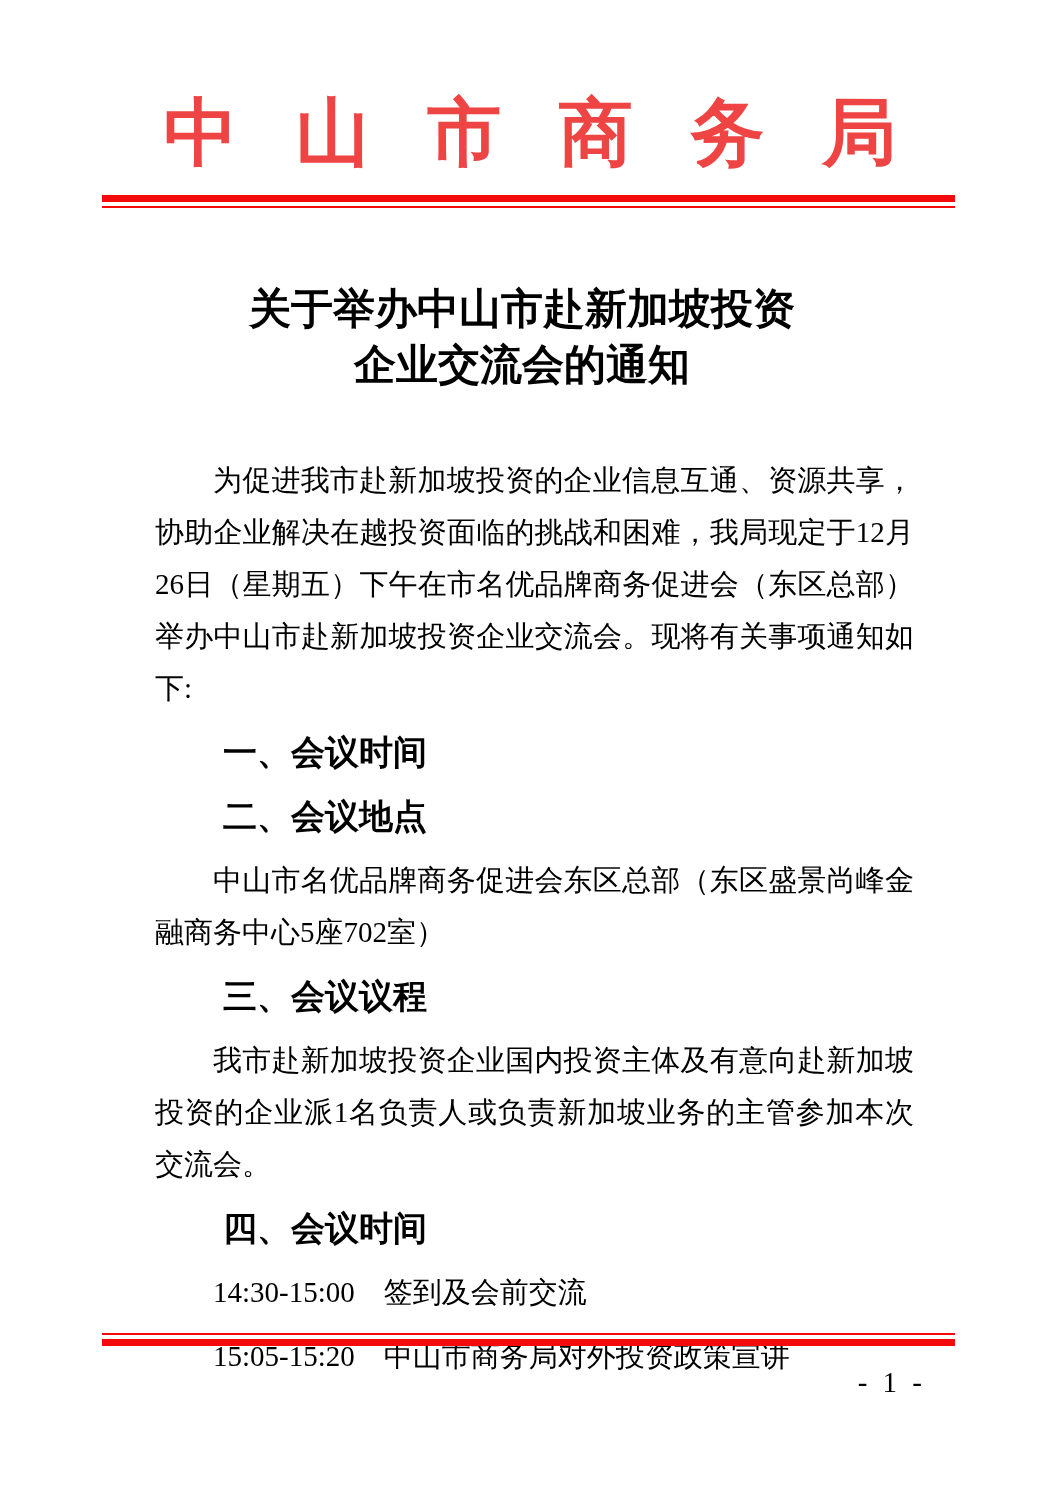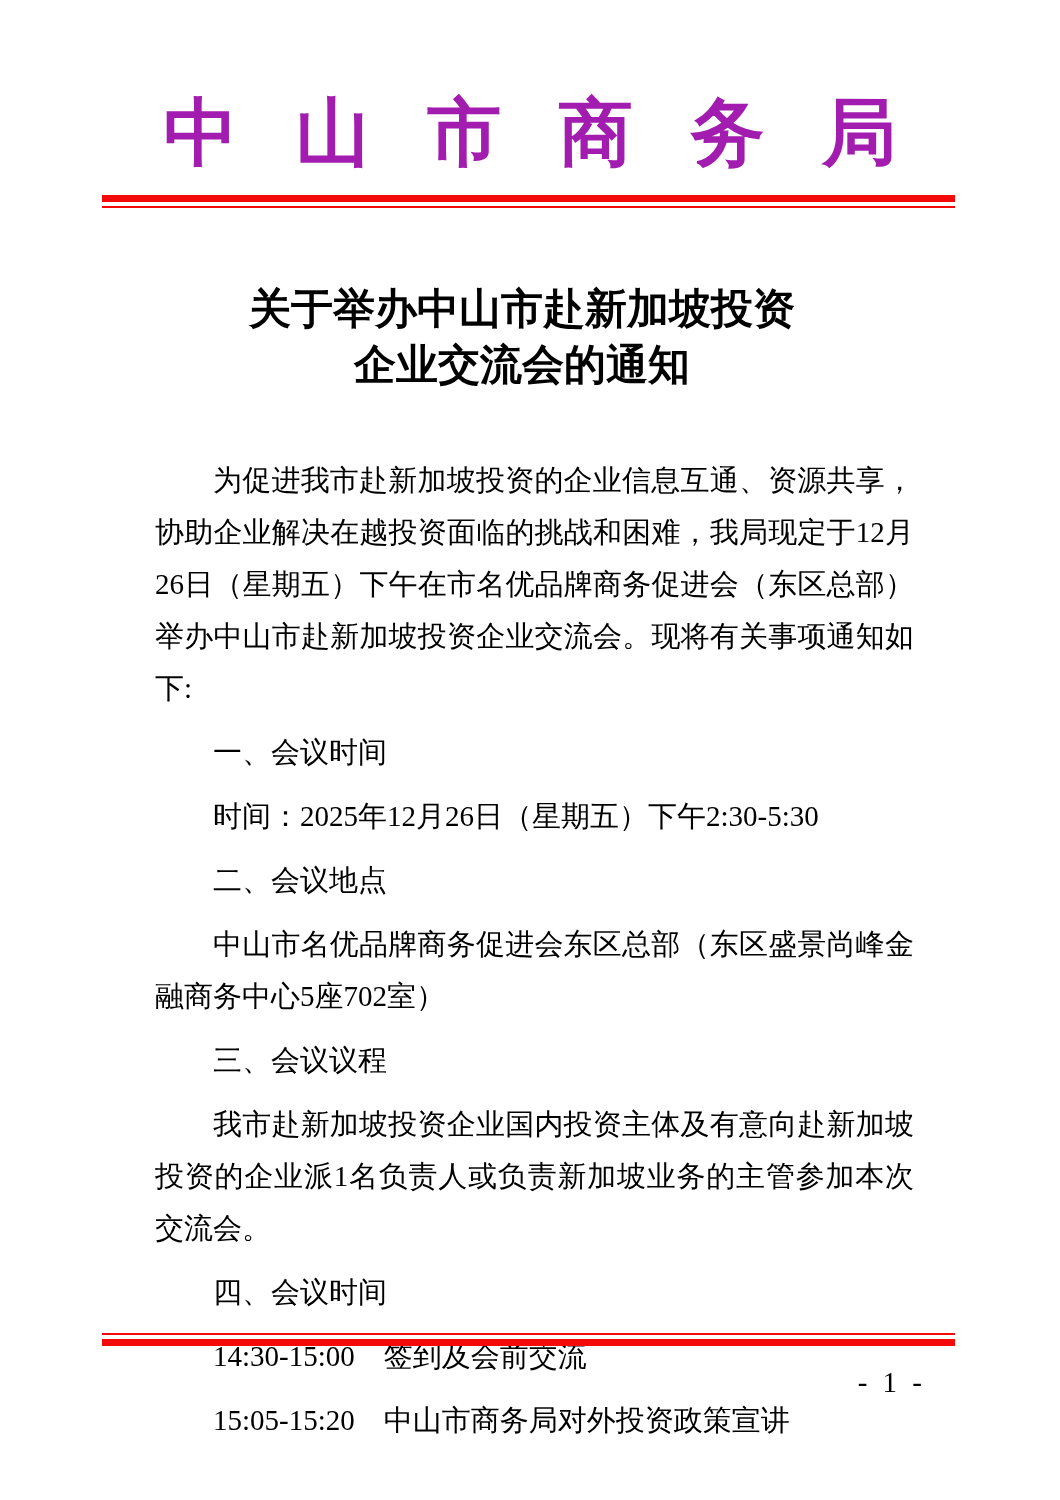--- a/index.html
+++ b/index.html
@@ -17,21 +17,21 @@
   
   .masthead {
     position: absolute;
     top: 90px;
     left: 0;
     right: 0;
     text-align: center;
     font-size: 74px;
     line-height: 1.18;
     font-weight: bold;
-    color: #a21caf;
+    color: #ef4444;
     letter-spacing: 0.78em;
     text-indent: 0.78em;
     white-space: nowrap;
   }
 
   .rule-group { position: absolute; left: 102px; width: 853px; }
   .rule { width: 100%; background: #f50a0a; }
   .rule.thick { height: 7px; }
   .rule.thin  { height: 2px; }
   .header-rules { top: 195px; }
@@ -62,24 +62,24 @@
     font-size: 29px;
     line-height: 52px;
     text-align: justify;
   }
   .body-flow p {
     margin: 12px;
     text-indent: 2em;
   }
   .section-heading {
     font-family: "Liberation Sans", "DejaVu Sans", sans-serif;
-    font-weight: normal;
+    font-weight: bold;
     text-indent: 2em;
     margin: 0;
-    font-size: 29px;
+    font-size: 34px;
     line-height: 52px;
   }
 
   
   .page-number {
     position: absolute;
     top: 1362px;
     left: 143px;
     width: 783px;
     text-align: right;
@@ -103,21 +103,20 @@
   <h1 class="doc-title">
     <span>关于举办中山市赴新加坡投资</span><br>
     <span>企业交流会的通知</span>
   </h1>
 
   <div class="body-flow">
 
     <p>为促进我市赴新加坡投资的企业信息互通、资源共享，协助企业解决在越投资面临的挑战和困难，我局现定于12月26日（星期五）下午在市名优品牌商务促进会（东区总部）举办中山市赴新加坡投资企业交流会。现将有关事项通知如下:</p>
 
     <p class="section-heading">一、会议时间</p>
-    <p>时间：2025年12月26日（星期五）下午2:30-5:30</p>
 
     <p class="section-heading">二、会议地点</p>
     <p>中山市名优品牌商务促进会东区总部（东区盛景尚峰金融商务中心5座702室）</p>
 
     <p class="section-heading">三、会议议程</p>
     <p>我市赴新加坡投资企业国内投资主体及有意向赴新加坡投资的企业派1名负责人或负责新加坡业务的主管参加本次交流会。</p>
 
     <p class="section-heading">四、会议时间</p>
     <p>14:30-15:00　签到及会前交流</p>
     <p>15:05-15:20　中山市商务局对外投资政策宣讲</p>

